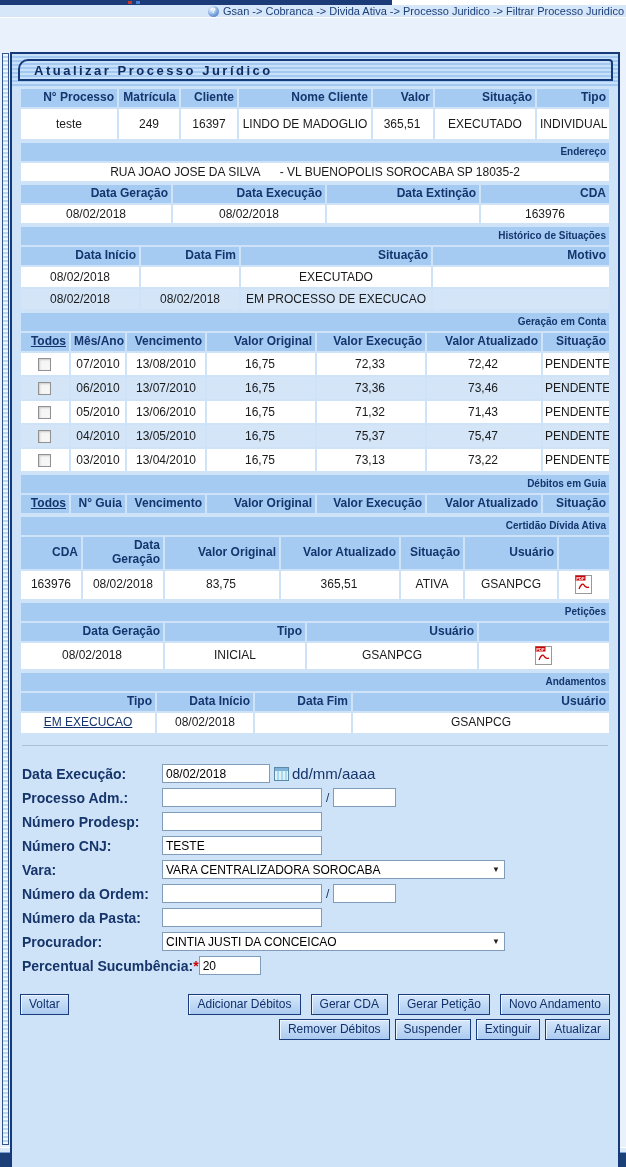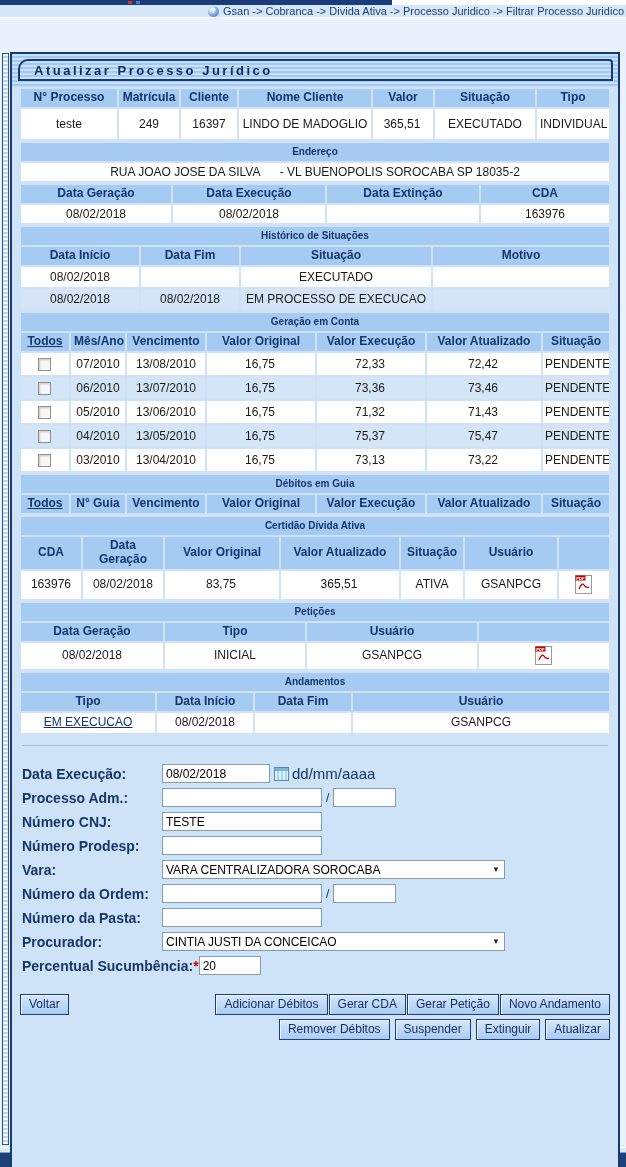--- a/index.html
+++ b/index.html
@@ -36,21 +36,21 @@
   .panel { width: 610px; height: 1155px; background: #cfe3f8; border: 2px solid #16397a; margin-top: 24px; }
   .title-band { background: repeating-linear-gradient(180deg, #c9e0f9 0 2px, #a3c8f1 2px 4px); padding: 5px 5px 6px 6px; }
   .title-box {
     border: 2px solid #16397a; border-radius: 10px 4px 0 0; height: 22px;
     display: flex; align-items: center; padding-left: 14px;
     font-weight: bold; font-size: 13px; letter-spacing: 2.5px; color: #0e2c60;
     background: repeating-linear-gradient(180deg, #c9e0f9 0 2px, #a3c8f1 2px 4px);
   }
   
   table.grid { width: 592px; margin: 0 auto; border-collapse: separate; border-spacing: 2px; table-layout: fixed; font-size: 12px; }
-  .grid th { background: #a6cbf2; color: #14356d; font-weight: bold; text-align: center; padding: 2px 3px; height: 18px; line-height: 1.15; }
+  .grid th { background: #a6cbf2; color: #14356d; font-weight: bold; text-align: right; padding: 2px 3px; height: 18px; line-height: 1.15; }
   .grid th.sec { height: 18px; font-size: 10px; }
   .grid td { background: #fff; color: #1a1a1a; text-align: center; padding: 1px 3px; height: 18px; overflow: hidden; line-height: 1.2; }
   .grid tr.alt td { background: #d4e5f8; }
   .num { text-align: right; padding-right: 5px !important; }
   .lft { text-align: left !important; padding-left: 2px !important; }
   .addr { white-space: pre; }
   .lnk { color: #14356d; text-decoration: underline; cursor: pointer; }
   .t-proc td { height: 30px; }
   .t-hist td { height: 20px; }
   .t-conta td { height: 22px; }
@@ -76,21 +76,21 @@
     width: 15px; height: 14px; margin-left: 4px; border: 1px solid #5a8aa8; display: inline-block; cursor: pointer;
     background: linear-gradient(#7fb2d9 0 3px, rgba(0,0,0,0) 3px),
                 repeating-linear-gradient(90deg, #dff1fa 0 2px, #a8d8ee 2px 4px);
   }
   .sel { width: 343px; height: 19px; border: 1px solid #7f9db9; background: #fff; display: flex; align-items: center;
          justify-content: space-between; font-size: 12px; color: #000; padding-left: 3px; cursor: pointer; }
   .sel .arrow { font-size: 8px; color: #222; padding-right: 4px; }
   
   .btnrow1 { display: flex; justify-content: space-between; margin-top: 16px; padding: 0 8px; }
   .btnrow2 { display: flex; justify-content: flex-end; gap: 5px; margin-top: 4px; padding-right: 8px; }
-  .grp { display: flex; gap: 1px; padding-left: 18px; }
+  .grp { display: flex; gap: 10px; padding-left: 18px; }
   .btn { font-family: inherit; font-size: 12px; color: #11316b; height: 21px; padding: 1px 8px 2px;
          background: linear-gradient(180deg, #d6e7fa, #abcbf0); border: 1px solid #1a3c7c;
          box-shadow: inset 1px 1px 0 #eef5fd; cursor: pointer; }
   
   .prefoot { height: 5px; background: #dcebfa; border-top: 1px solid #ffffff; }
   .footer { height: 15px; background: #1c4179; border-top: 1px solid #7f9fd0; color: #fff; font-weight: bold;
             font-size: 11px; letter-spacing: .4px; display: flex; align-items: center; justify-content: flex-end; padding-right: 8px; }
 </style>
 </head>
 <body>
@@ -420,26 +420,26 @@
         <span class="cal-icon"></span>
         <span class="hint">dd/mm/aaaa</span>
       </div>
       <div class="frow">
         <label>Processo Adm.:</label>
         <input class="inp w160" value="" style="">
         <span class="slash">/</span>
         <input class="inp w60" value="" style="">
       </div>
       <div class="frow">
+        <label>Número Prodesp:</label>
+        <input class="inp w160" value="" style="">
+      </div>
+      <div class="frow">
         <label>Número CNJ:</label>
         <input class="inp w160" value="TESTE" style="">
-      </div>
-      <div class="frow">
-        <label>Número Prodesp:</label>
-        <input class="inp w160" value="" style="">
       </div>
       <div class="frow">
         <label>Vara:</label>
         <div class="sel">
           <span>VARA CENTRALIZADORA SOROCABA</span>
           <span class="arrow">▼</span>
         </div>
       </div>
       <div class="frow">
         <label>Número da Ordem:</label>

